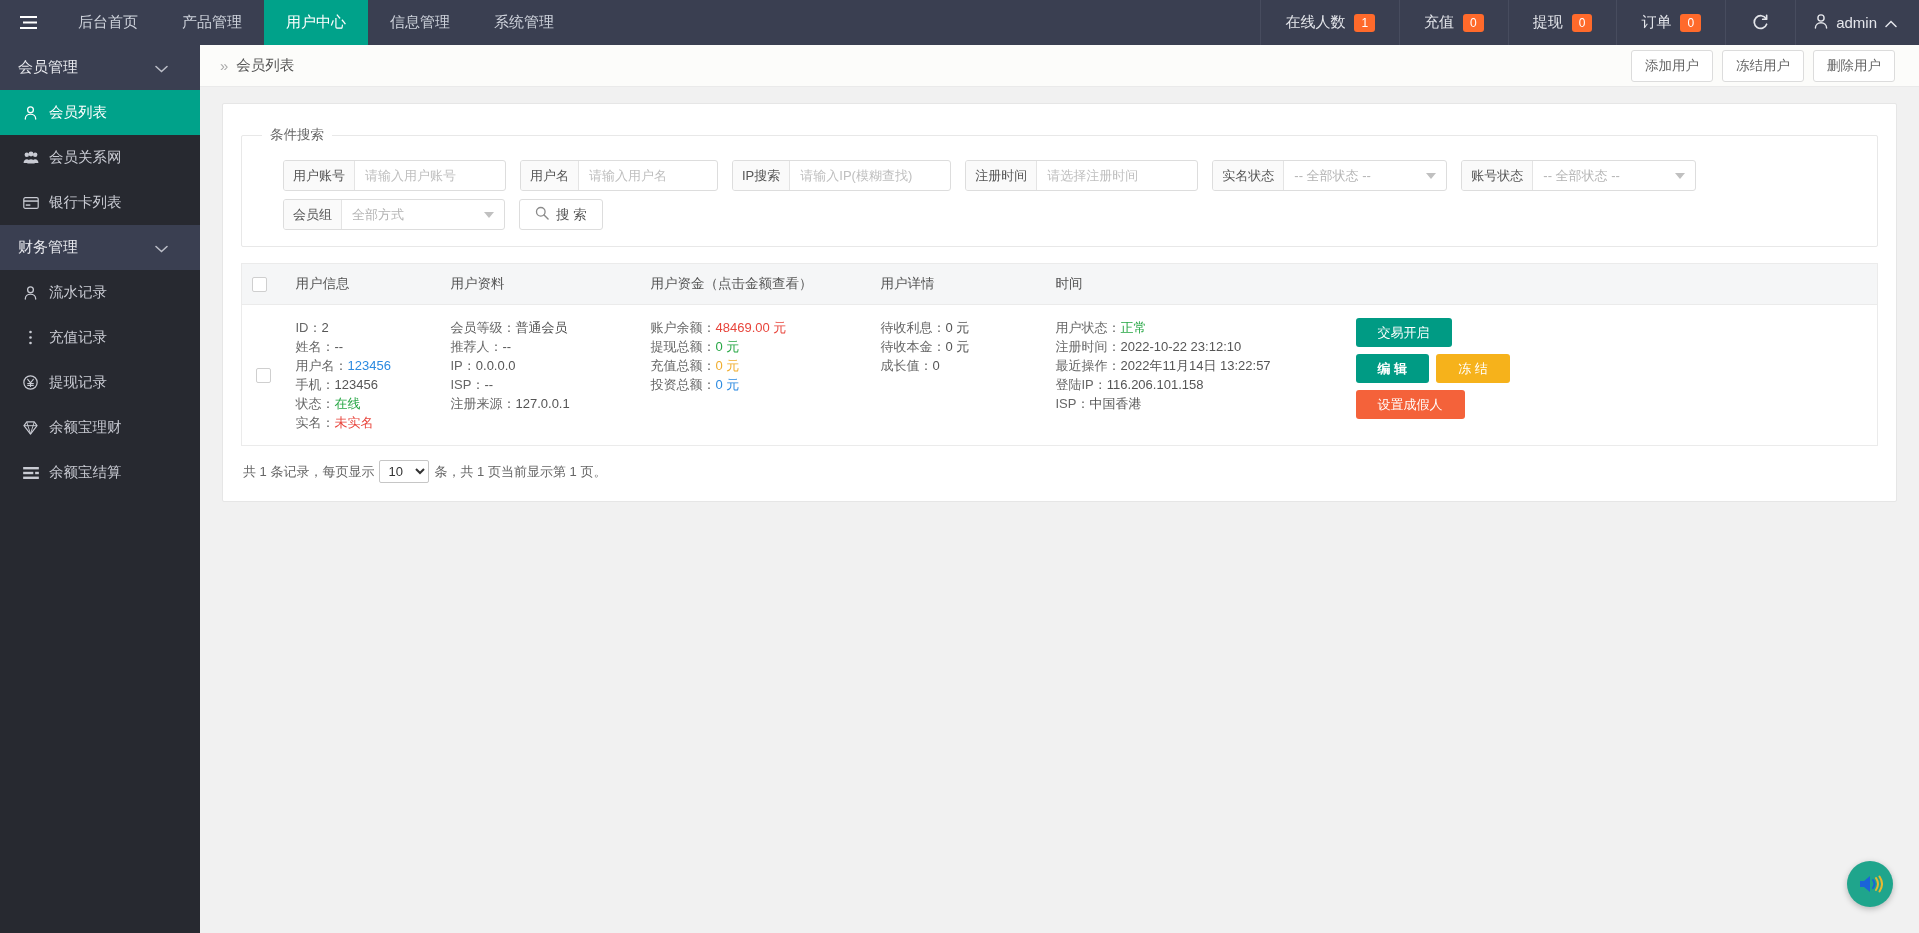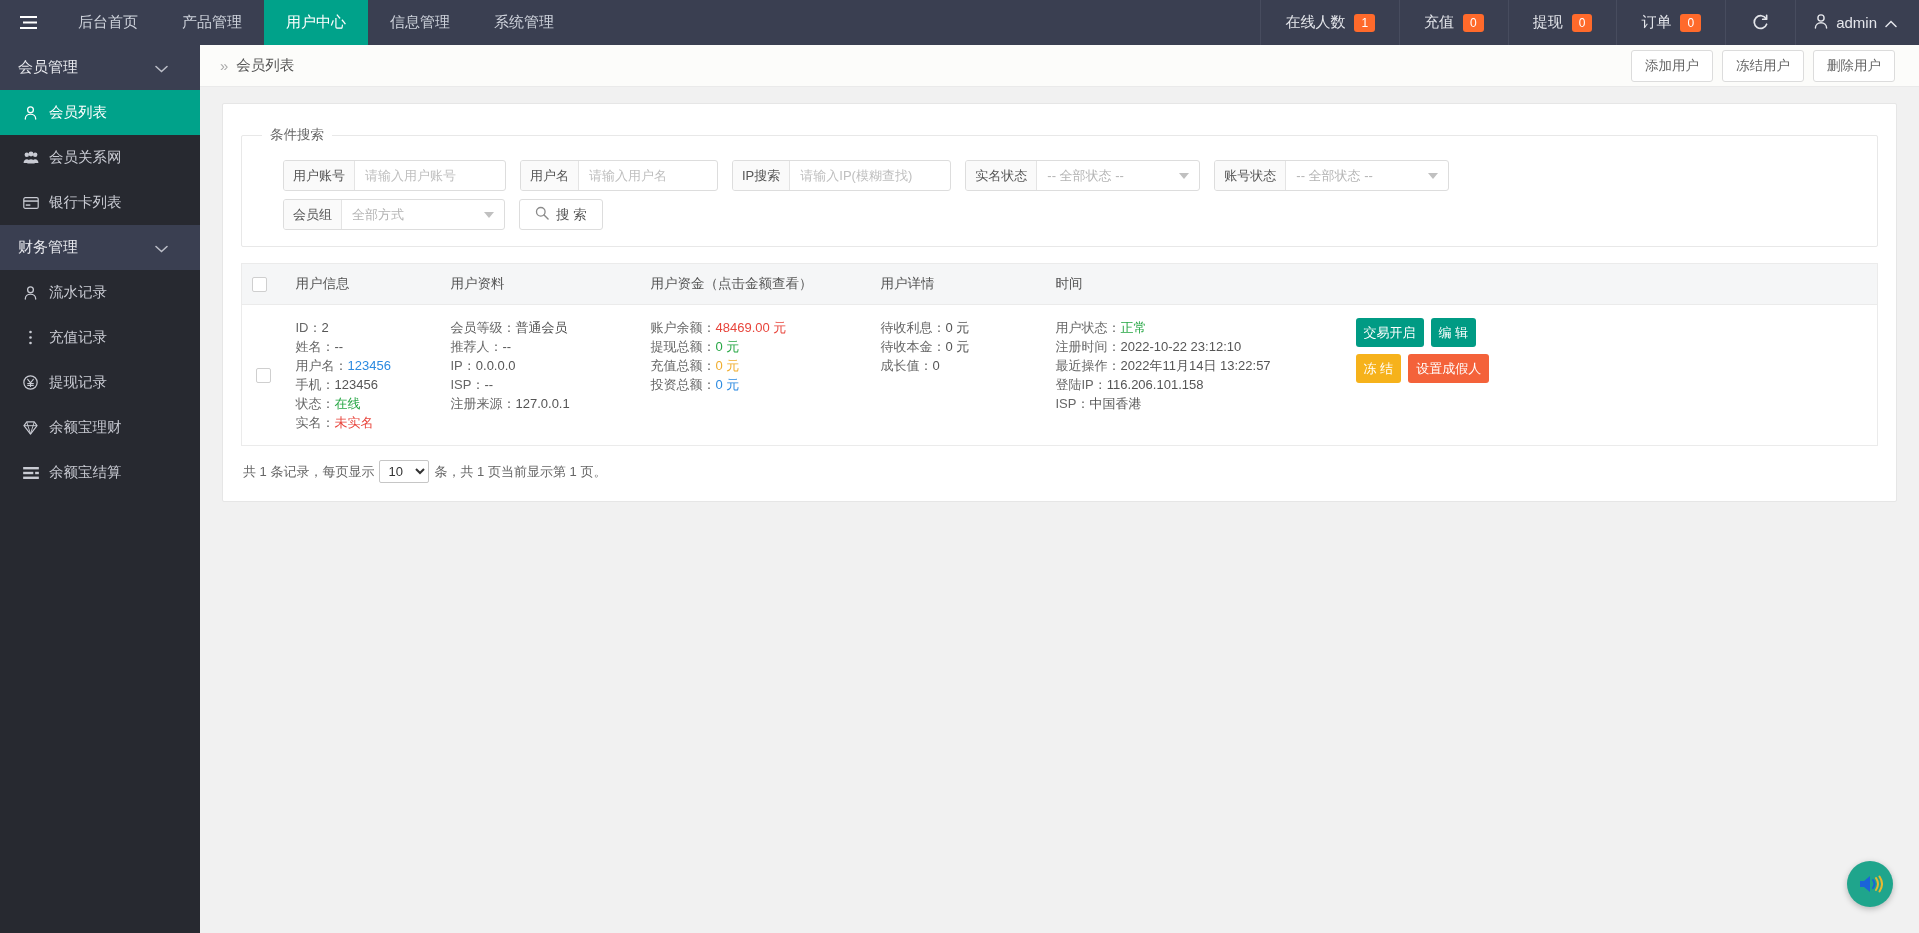--- a/index.html
+++ b/index.html
@@ -174,25 +174,25 @@
   .c-orange { color: #f0ad2e; }
   .c-blue { color: #2b8ae0; }
   .col-info { width: 155px; }
   .col-prof { width: 200px; }
   .col-fund { width: 230px; }
   .col-detail { width: 175px; }
   .col-time { width: 300px; }
   .actions { display: flex; flex-wrap: wrap; gap: 7px; align-items: flex-start; width: 160px;}
   .abtn {
     border: 0; border-radius: 3px; color: #fff; font-size: 13px;
-    padding: 7px 8px; cursor: pointer; font-family: inherit; white-space: nowrap;
+    padding: 7px 22px; cursor: pointer; font-family: inherit; white-space: nowrap;
     line-height: 15px;
   }
   .a-teal { background: #009b84; }
-  .a-teal2 { background: #009b84; }
+  .a-teal2 { background: #009b84; font-weight: bold; }
   .a-amber { background: #f6b21b; }
   .a-red { background: #f4623a; }
 
   .pager {
     margin-top: 14px; font-size: 13px; color: #666;
     display: flex; align-items: center; gap: 5px; padding-left: 2px;
   }
   .pager select {
     font-family: inherit; font-size: 13px; padding: 2px 2px 2px 4px;
     border: 1px solid #c6c6c6; border-radius: 2px; background: #fff; color: #333;
@@ -406,20 +406,24 @@
           <div class="igroup">
             <span class="lab">用户名</span>
             <input type="text" style="width: 138px;" placeholder="请输入用户名">
           </div>
 
           <div class="igroup">
             <span class="lab">IP搜索</span>
             <input type="text" style="width: 160px;" placeholder="请输入IP(模糊查找)">
           </div>
 
+          <div class="igroup">
+            <span class="lab">注册时间</span>
+            <input type="text" style="width: 160px;" placeholder="请选择注册时间">
+          </div>
 
           <div class="igroup">
             <span class="lab">实名状态</span>
             <div class="sel-wrap" style="width:162px">
               <span class="selval">-- 全部状态 --</span>
               <span class="caret"></span>
             </div>
           </div>
 
           <div class="igroup">

